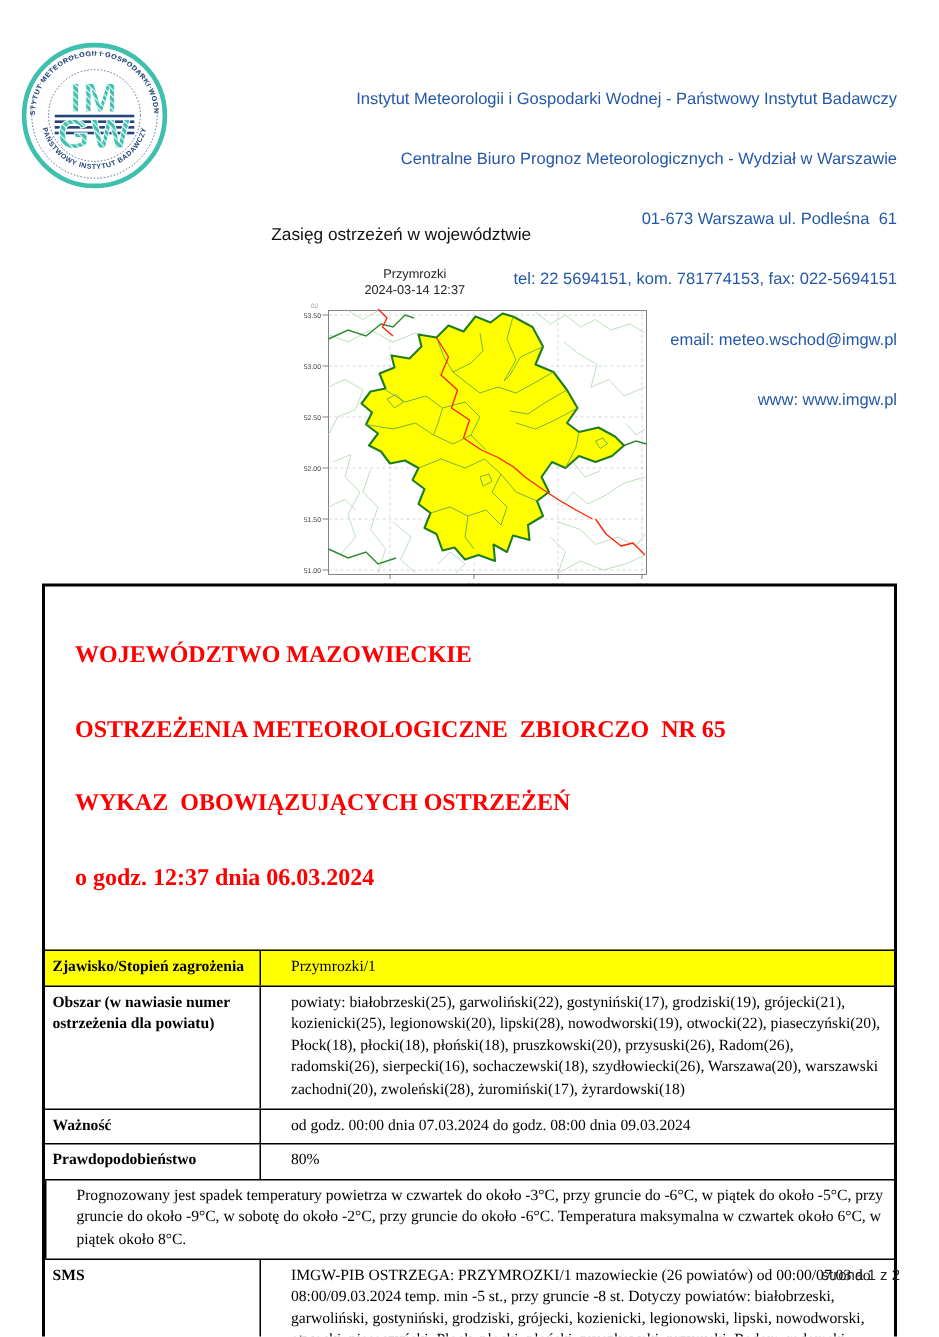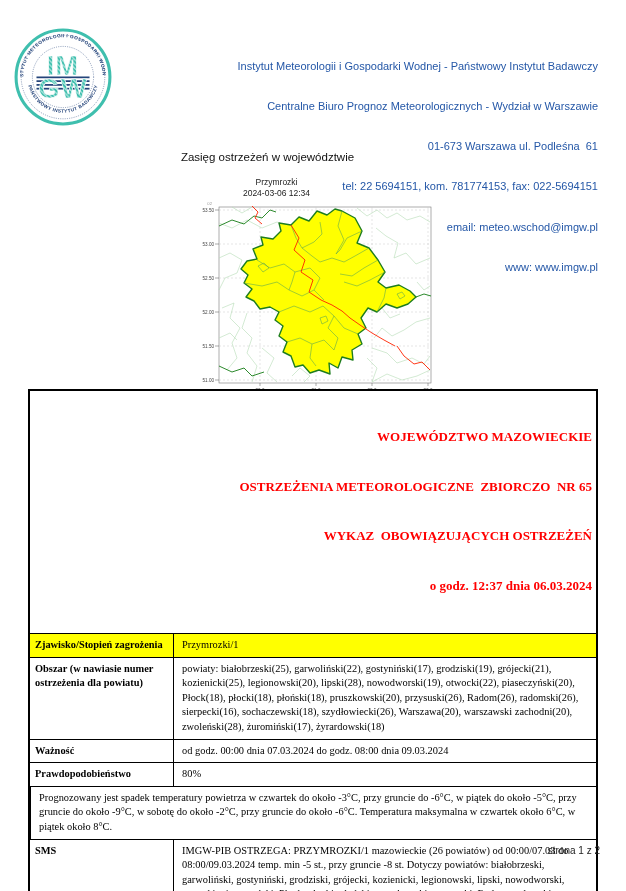--- a/index.html
+++ b/index.html
@@ -31,28 +31,28 @@
   .region{fill:var(--yellow); stroke:var(--map-green-dark); stroke-width:1.4; stroke-linejoin:round;}
   .powiat{fill:none; stroke:var(--map-green-mid); stroke-width:0.55;}
   .river{fill:none; stroke:var(--river); stroke-width:0.9; stroke-linejoin:round;}
   .tick{stroke:#555; stroke-width:0.5;}
   .ticklbl{font-family:"Liberation Sans",sans-serif; font-size:4.6px; fill:#444;}
   .cornerlbl{font-family:"Liberation Sans",sans-serif; font-size:4.2px; fill:#999;}
 
   .doc-table{position:absolute; left:28px; top:389px; width:570px;
              border:2px solid var(--ink); font-family:"Liberation Serif", serif;
              background:#fff;}
-  .doc-title{padding:5px 4px 6px 20px; text-align:right; color:var(--red);
-             font-weight:bold; font-size:13px; line-height:16.5px; white-space:pre-wrap;}
+  .doc-title{padding:5px 4px 6px 20px; text-align:left; color:var(--red);
+             font-weight:bold; font-size:16px; line-height:16.5px; white-space:pre-wrap;}
   .trow{display:flex; border-top:1.5px solid var(--ink);}
   .trow.hl{background:var(--yellow);}
   .tlabel{width:143px; flex:0 0 143px; font-weight:bold; font-size:10.4px;
           line-height:14.5px; padding:4px 4px 4px 5px;}
   .tvalue{flex:1; border-left:1.5px solid var(--ink); font-size:10.4px;
-          line-height:14.6px; padding:4px 6px 4px 8px;}
+          line-height:14.6px; padding:4px 6px 4px 20px;}
 
   .footer{position:absolute; top:845px; right:26px; font-size:10px; color:#222;}
 
   
   .lg-ring{fill:#ffffff; stroke:var(--teal); stroke-width:3;}
   .lg-dot{fill:none; stroke:var(--navy); stroke-width:0.5; stroke-dasharray:1 1.2;}
   .lg-ringtext{font-family:"Liberation Sans",sans-serif; font-size:4.6px; font-weight:bold;
                fill:var(--navy); letter-spacing:0.4px;}
   .lg-letters{font-family:"Liberation Sans",sans-serif; font-weight:bold; font-size:27px;
               letter-spacing:1px; fill:url(#tealStripes); stroke:#ffffff; stroke-width:0.6;}
@@ -94,21 +94,21 @@
   <div class="b">Centralne Biuro Prognoz Meteorologicznych - Wydział w Warszawie</div>
   <div>01-673 Warszawa ul. Podleśna  61</div>
   <div>tel: 22 5694151, kom. 781774153, fax: 022-5694151</div>
   <div>email: meteo.wschod@imgw.pl</div>
   <div>www: www.imgw.pl</div>
 </div>
 
 <div class="map-title">Zasięg ostrzeżeń w województwie</div>
 <div class="map-sub">
   <div>Przymrozki</div>
-  <div>2024-03-06 12:34</div>
+  <div>2024-03-14 12:37</div>
 </div>
 
 <svg class="mapsvg" width="252" height="196" viewBox="0 0 252 196">
   <rect class="plot-frame" x="27" y="9" width="212" height="176"></rect>
 
   <line class="grid" x1="68" y1="9" x2="68" y2="185"></line>
   <line class="grid" x1="124" y1="9" x2="124" y2="185"></line>
   <line class="grid" x1="180" y1="9" x2="180" y2="185"></line>
   <line class="grid" x1="236" y1="9" x2="236" y2="185"></line>
   <line class="grid" x1="27" y1="12" x2="239" y2="12"></line>

